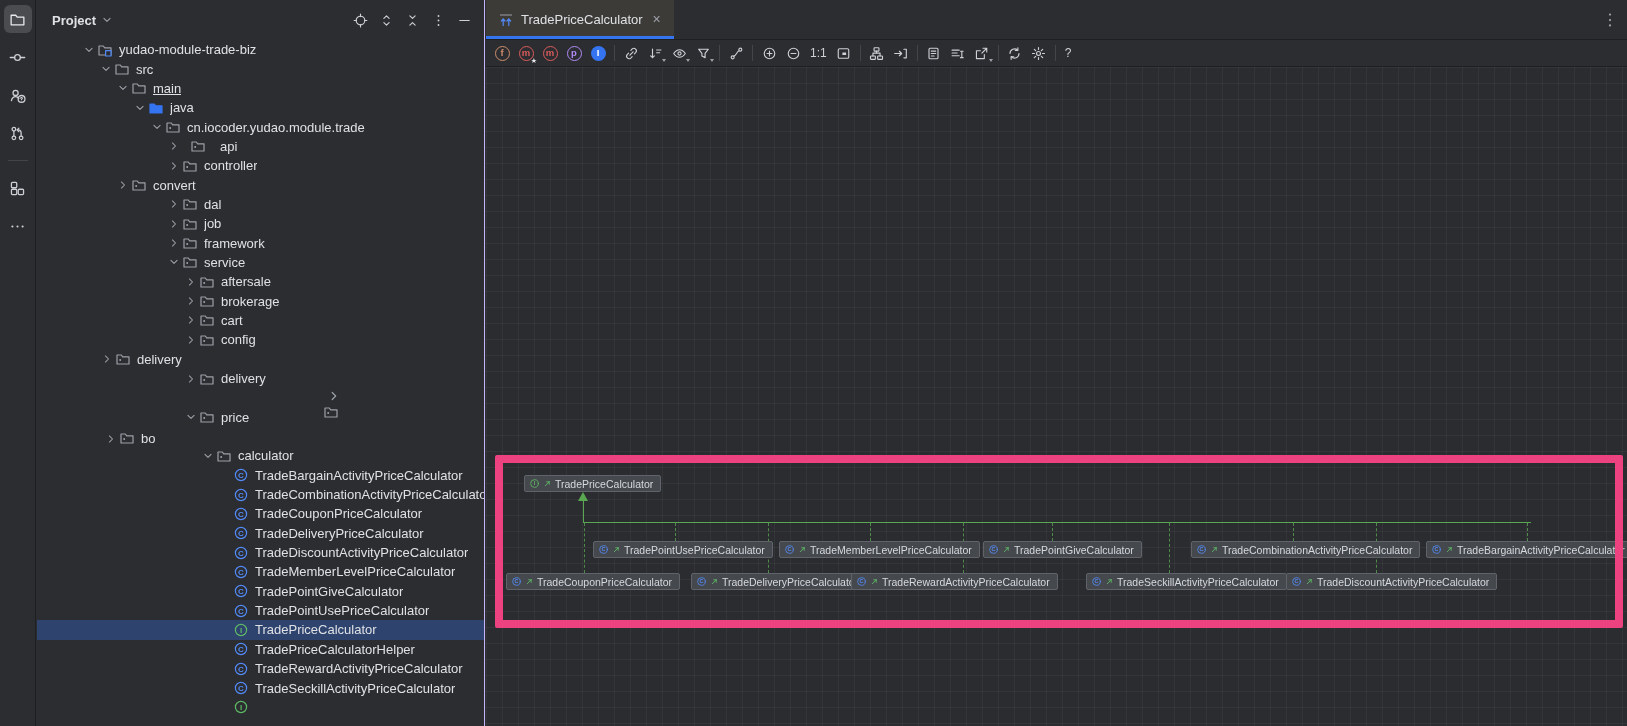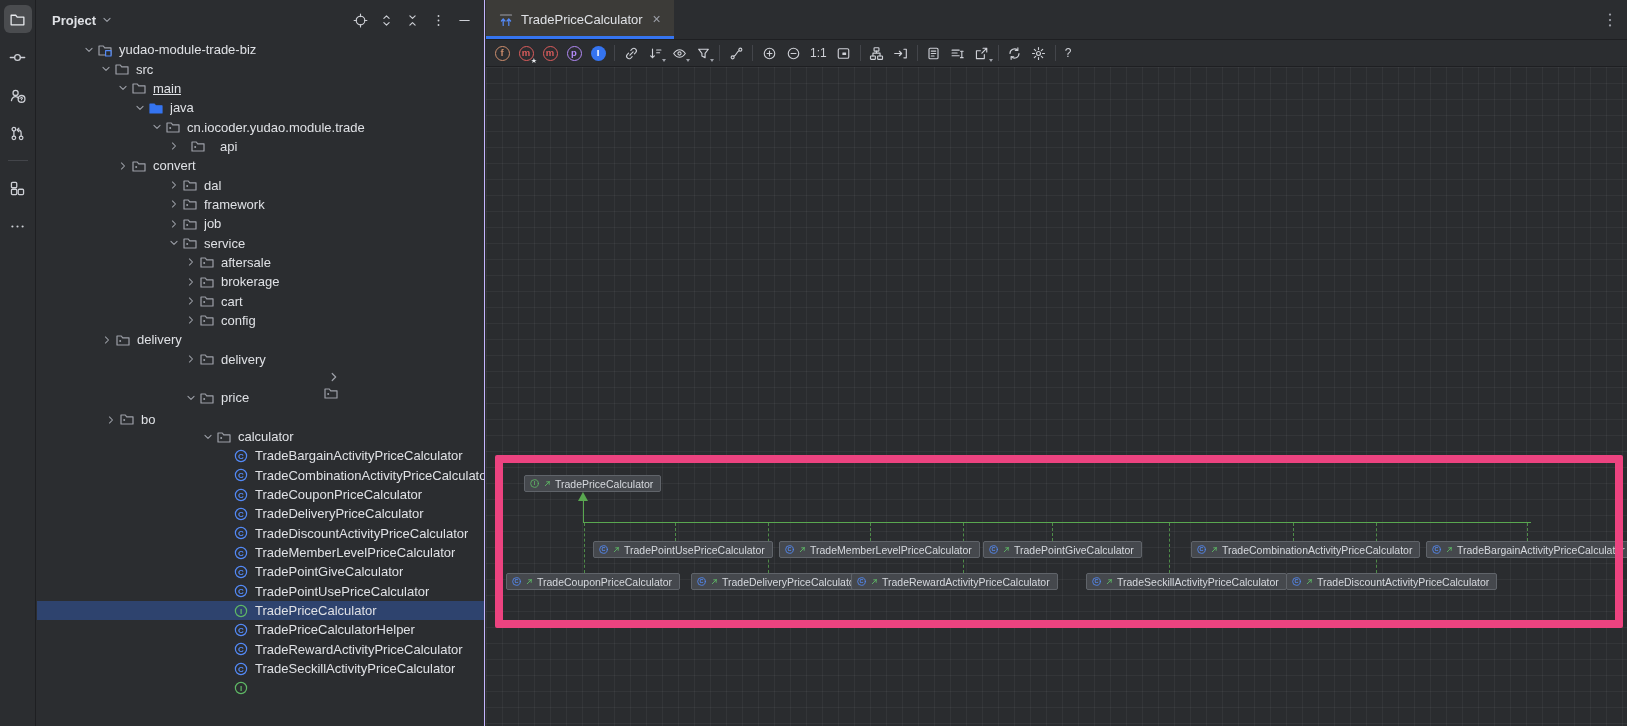--- a/index.html
+++ b/index.html
@@ -262,20 +262,34 @@
             </svg>
           </span>
           <span class="t-icon">
             <svg viewBox="0 0 16 16" fill="none" stroke="currentColor" stroke-width="1.2" stroke-linecap="round" stroke-linejoin="round">
               <path d="M2 4h4.3l1.4 1.8H14v7.2H2z"></path>
               <circle cx="5.2" cy="9" r="1" fill="currentColor" stroke="none"></circle>
             </svg>
           </span>
           <span class="t-label">api</span>
         </div>
+        <div class="tree-row" style="padding-left: 129px;">
+          <span class="tw">
+            <svg viewBox="0 0 16 16" fill="none" stroke="currentColor" stroke-width="1.2" stroke-linecap="round" stroke-linejoin="round">
+              <path d="M6.2 4.5 9.7 8l-3.5 3.5"></path>
+            </svg>
+          </span>
+          <span class="t-icon">
+            <svg viewBox="0 0 16 16" fill="none" stroke="currentColor" stroke-width="1.2" stroke-linecap="round" stroke-linejoin="round">
+              <path d="M2 4h4.3l1.4 1.8H14v7.2H2z"></path>
+              <circle cx="5.2" cy="9" r="1" fill="currentColor" stroke="none"></circle>
+            </svg>
+          </span>
+          <span class="t-label">controller</span>
+        </div>
         <div class="tree-row" style="padding-left: 78px; text-align: center;">
           <span class="tw">
             <svg viewBox="0 0 16 16" fill="none" stroke="currentColor" stroke-width="1.2" stroke-linecap="round" stroke-linejoin="round">
               <path d="M6.2 4.5 9.7 8l-3.5 3.5"></path>
             </svg>
           </span>
           <span class="t-icon">
             <svg viewBox="0 0 16 16" fill="none" stroke="currentColor" stroke-width="1.2" stroke-linecap="round" stroke-linejoin="round">
               <path d="M2 4h4.3l1.4 1.8H14v7.2H2z"></path>
               <circle cx="5.2" cy="9" r="1" fill="currentColor" stroke="none"></circle>
@@ -302,35 +316,35 @@
             <svg viewBox="0 0 16 16" fill="none" stroke="currentColor" stroke-width="1.2" stroke-linecap="round" stroke-linejoin="round">
               <path d="M6.2 4.5 9.7 8l-3.5 3.5"></path>
             </svg>
           </span>
           <span class="t-icon">
             <svg viewBox="0 0 16 16" fill="none" stroke="currentColor" stroke-width="1.2" stroke-linecap="round" stroke-linejoin="round">
               <path d="M2 4h4.3l1.4 1.8H14v7.2H2z"></path>
               <circle cx="5.2" cy="9" r="1" fill="currentColor" stroke="none"></circle>
             </svg>
           </span>
+          <span class="t-label">job</span>
+        </div>
+        <div class="tree-row" style="padding-left: 129px;">
+          <span class="tw">
+            <svg viewBox="0 0 16 16" fill="none" stroke="currentColor" stroke-width="1.2" stroke-linecap="round" stroke-linejoin="round">
+              <path d="M6.2 4.5 9.7 8l-3.5 3.5"></path>
+            </svg>
+          </span>
+          <span class="t-icon">
+            <svg viewBox="0 0 16 16" fill="none" stroke="currentColor" stroke-width="1.2" stroke-linecap="round" stroke-linejoin="round">
+              <path d="M2 4h4.3l1.4 1.8H14v7.2H2z"></path>
+              <circle cx="5.2" cy="9" r="1" fill="currentColor" stroke="none"></circle>
+            </svg>
+          </span>
           <span class="t-label">framework</span>
-        </div>
-        <div class="tree-row" style="padding-left: 129px;">
-          <span class="tw">
-            <svg viewBox="0 0 16 16" fill="none" stroke="currentColor" stroke-width="1.2" stroke-linecap="round" stroke-linejoin="round">
-              <path d="M6.2 4.5 9.7 8l-3.5 3.5"></path>
-            </svg>
-          </span>
-          <span class="t-icon">
-            <svg viewBox="0 0 16 16" fill="none" stroke="currentColor" stroke-width="1.2" stroke-linecap="round" stroke-linejoin="round">
-              <path d="M2 4h4.3l1.4 1.8H14v7.2H2z"></path>
-              <circle cx="5.2" cy="9" r="1" fill="currentColor" stroke="none"></circle>
-            </svg>
-          </span>
-          <span class="t-label">job</span>
         </div>
         <div class="tree-row" style="padding-left: 129px;">
           <span class="tw">
             <svg viewBox="0 0 16 16" fill="none" stroke="currentColor" stroke-width="1.2" stroke-linecap="round" stroke-linejoin="round">
               <path d="M4.5 6.2 8 9.7l3.5-3.5"></path>
             </svg>
           </span>
           <span class="t-icon">
             <svg viewBox="0 0 16 16" fill="none" stroke="currentColor" stroke-width="1.2" stroke-linecap="round" stroke-linejoin="round">
               <path d="M2 4h4.3l1.4 1.8H14v7.2H2z"></path>

